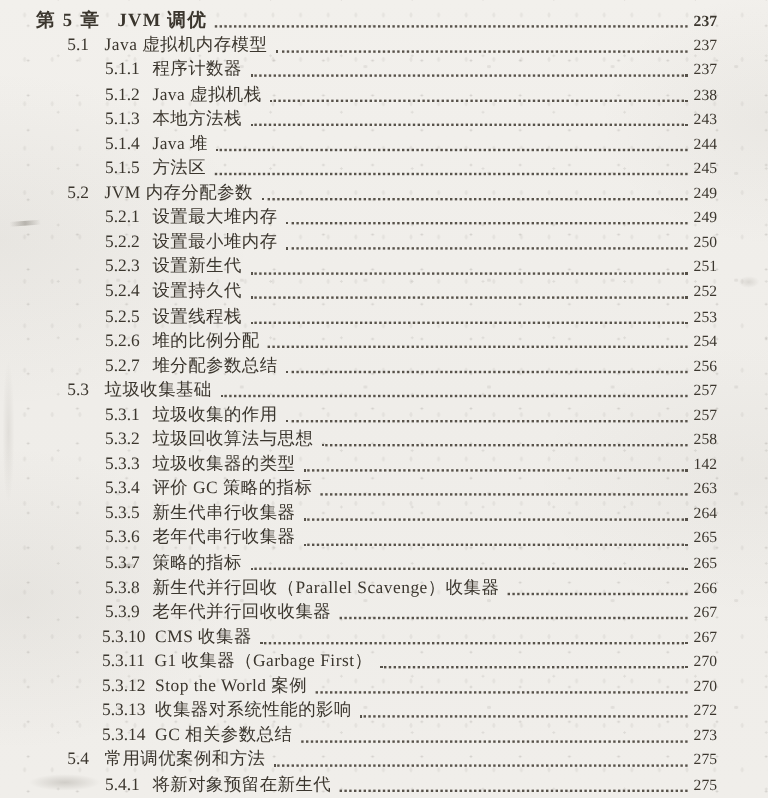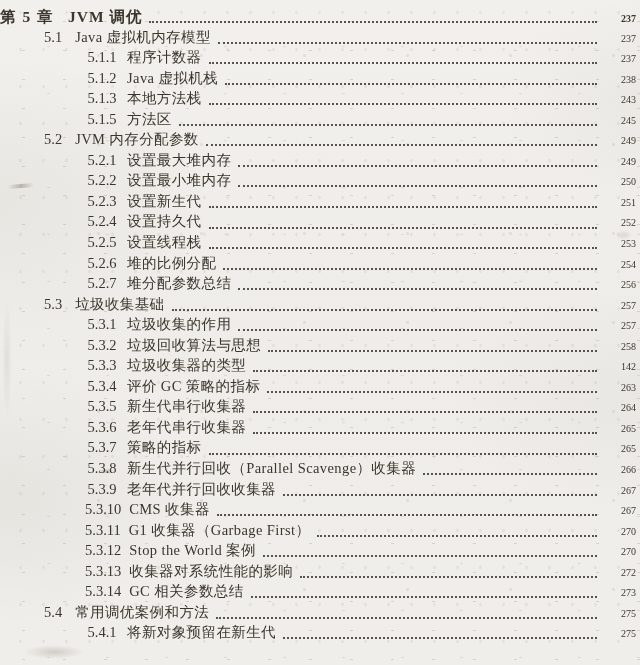--- a/index.html
+++ b/index.html
@@ -66,30 +66,29 @@
     min-width: 10px;
     align-self: flex-end;
     margin: 0 5px 4.5px 7px;
     border-bottom: 2px dotted #57524a;
     height: 0;
   }
 
   .row .page-num {
     flex: none;
     width: 34px;
-    text-align: right;
-    margin-right: 4px;
-    font-size: 10px;
+    margin-right: 28px;
+    font-size: 13px;
   }
 
   .lvl1 { font-weight: bold; font-size: 15.5px; }
-  .lvl1 .num   { letter-spacing: 1.5px; }
+  .lvl1 .num   { margin-left: 30px; letter-spacing: 1.5px; }
   .lvl1 .title { margin-left: 14px; letter-spacing: 1px; }
 
-  .lvl2 .num   { margin-left: 44px; }
+  .lvl2 .num   { margin-left: 56px; }
   .lvl2 .title { margin-left: 13px; text-align: right; }
 
   .lvl3 .num   { margin-left: 85px; min-width: 34px; text-align: center; }
   .lvl3 .title { margin-left: 8px; }
 
   
   .artifact {
     position: absolute;
     pointer-events: none;
     z-index: 0;
@@ -145,20 +144,26 @@
       <span class="page-num">238</span>
     </div>
 
     <div class="row lvl3">
       <span class="num">5.1.3</span>
       <span class="title">本地方法栈</span>
       <span class="leader"></span>
       <span class="page-num">243</span>
     </div>
 
+    <div class="row lvl3">
+      <span class="num">5.1.4</span>
+      <span class="title">Java 堆</span>
+      <span class="leader"></span>
+      <span class="page-num">244</span>
+    </div>
 
     <div class="row lvl3">
       <span class="num">5.1.5</span>
       <span class="title">方法区</span>
       <span class="leader"></span>
       <span class="page-num">245</span>
     </div>
 
     <div class="row lvl2">
       <span class="num">5.2</span>

